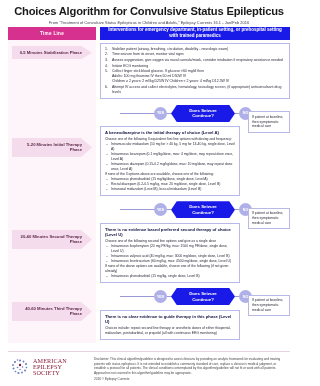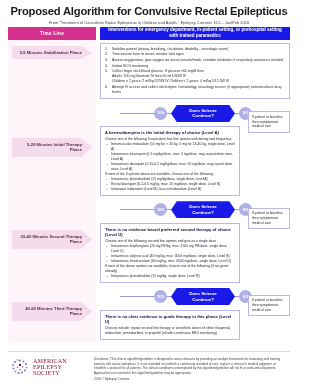--- a/index.html
+++ b/index.html
@@ -115,21 +115,21 @@
   }
   .disclaimer { flex: 1; font-size: 3.1px; color: #444; line-height: 1.5; }
   .copyright { font-size: 3.1px; color: #444; margin-top: 1.5px; }
   .footer-rule { position: absolute; left: 8px; right: 8px; bottom: 34px;
     height: 0.6px; background: #e2d3de; }
 </style>
 </head>
 <body>
 
 <div class="header">
-  <div class="title">Proposed Algorithm for Convulsive Rectal Epilepticus</div>
+  <div class="title">Choices Algorithm for Convulsive Status Epilepticus</div>
   <div class="subtitle">From "Treatment of Convulsive Status Epilepticus in Children and Adults," Epilepsy Currents 16.1 - Jan/Feb 2016</div>
 </div>
 
 <div class="grid">
 
   <div class="colhead-row">
     <div class="timeline-head">Time Line</div>
     <div class="interv-head">Interventions for emergency department, in-patient setting, or prehospital setting with trained paramedics</div>
   </div>
 

